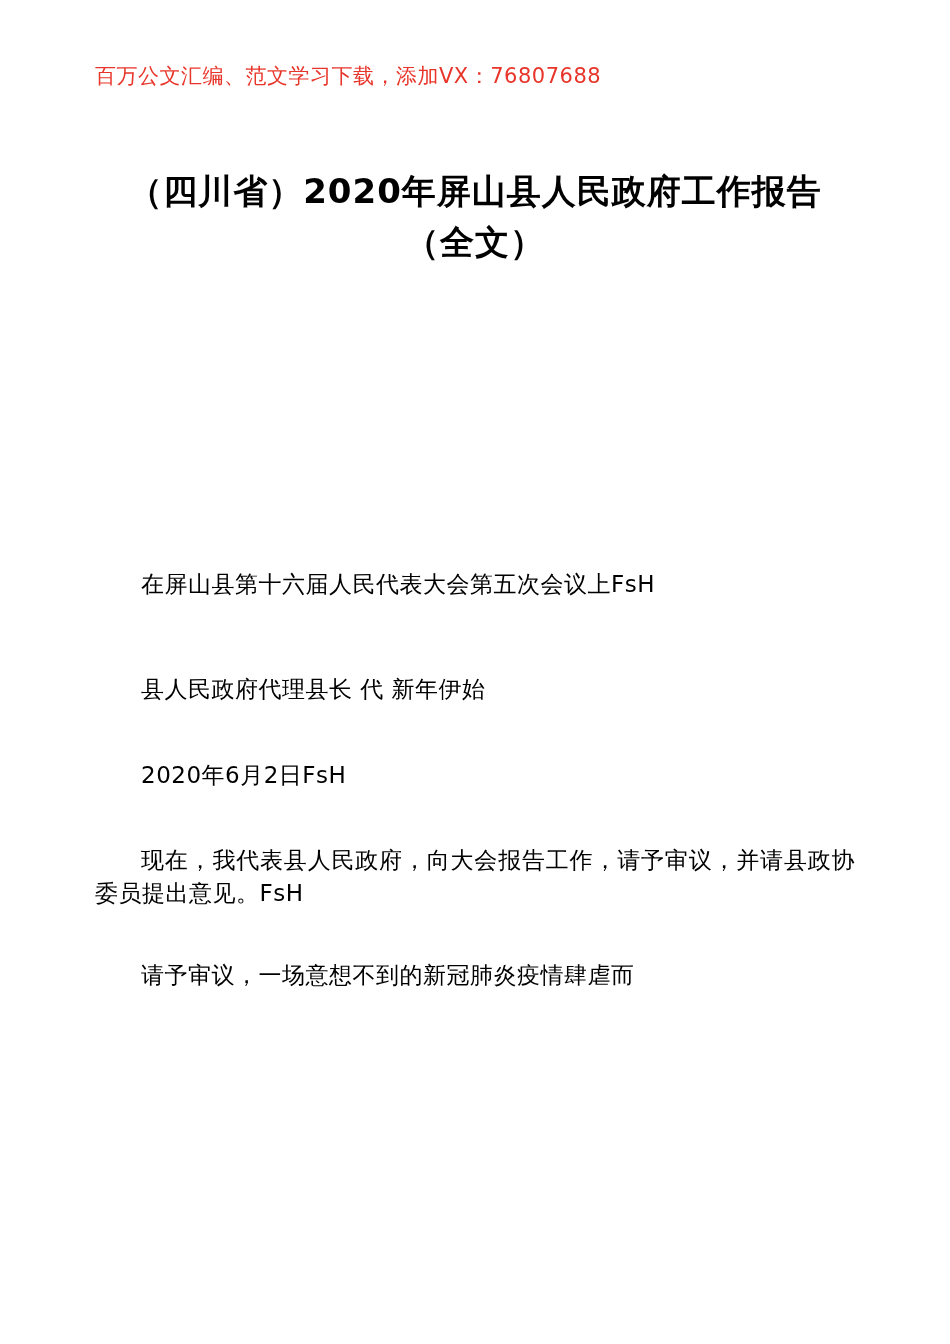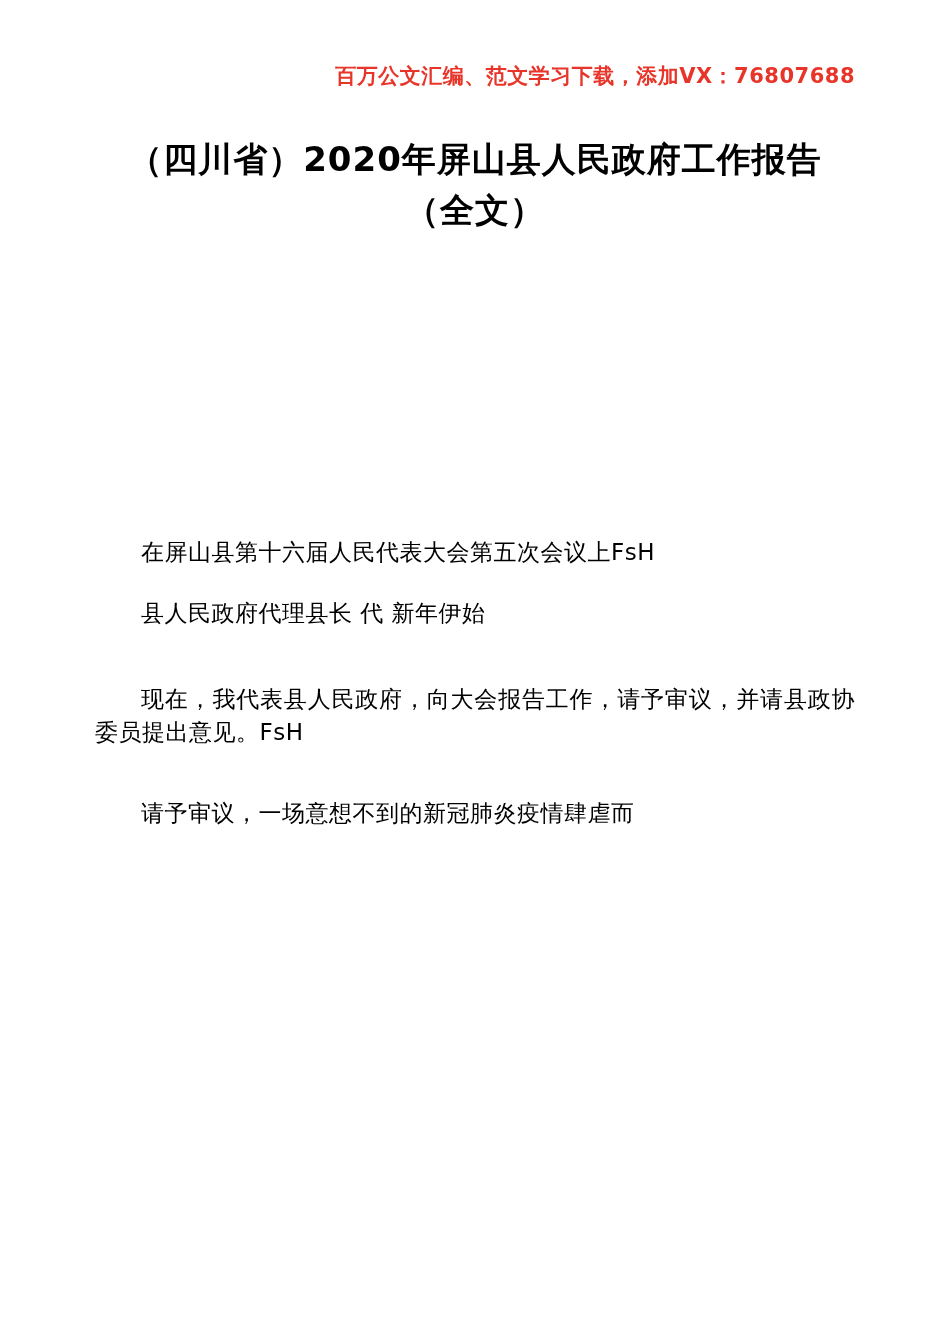--- a/index.html
+++ b/index.html
@@ -17,30 +17,29 @@
   }
   .page {
     width: 950px;
     height: 1344px;
     box-sizing: border-box;
     padding: 0 95px;
     position: relative;
   }
   .watermark {
     margin-top: 62px;
-    text-align: right;
+    text-align: left;
     color: #e8352a;
     font-size: 21px;
     letter-spacing: 0.5px;
     font-family: "DejaVu Sans", "Liberation Sans", sans-serif;
     white-space: nowrap;
-    font-weight: bold;
   }
   .doc-title {
-    margin-top: 44px;
+    margin-top: 76px;
     text-align: center;
     font-size: 34px;
     font-weight: bold;
     line-height: 1.5;
     letter-spacing: 1px;
     font-family: "DejaVu Sans", "Liberation Sans", sans-serif;
   }
   .spacer {
     height: 300px;
   }
@@ -49,37 +48,38 @@
     line-height: 1.45;
     letter-spacing: 0.5px;
   }
   .para {
     margin: 0 0 52px 0;
     text-indent: 2em;
     text-align: justify;
     font-family: "DejaVu Sans", "Liberation Sans", sans-serif;
   }
   .para.first {
-    margin-bottom: 28px;
+    margin-bottom: 72px;
   }
   .para.tight {
     margin-bottom: 48px;
   }
 </style>
 </head>
 <body>
 
 <div class="page">
 
   <div class="watermark">百万公文汇编、范文学习下载，添加VX：76807688</div>
 
   <div class="doc-title">（四川省）2020年屏山县人民政府工作报告（全文）</div>
 
   <div class="spacer"></div>
 
   <div class="body-block">
     <p class="para first">在屏山县第十六届人民代表大会第五次会议上FsH</p>
     <p class="para">县人民政府代理县长 代 新年伊始</p>
+    <p class="para">2020年6月2日FsH</p>
     <p class="para tight">现在，我代表县人民政府，向大会报告工作，请予审议，并请县政协委员提出意见。FsH</p>
     <p class="para">请予审议，一场意想不到的新冠肺炎疫情肆虐而</p>
   </div>
 
 </div>
 
 </body></html>

